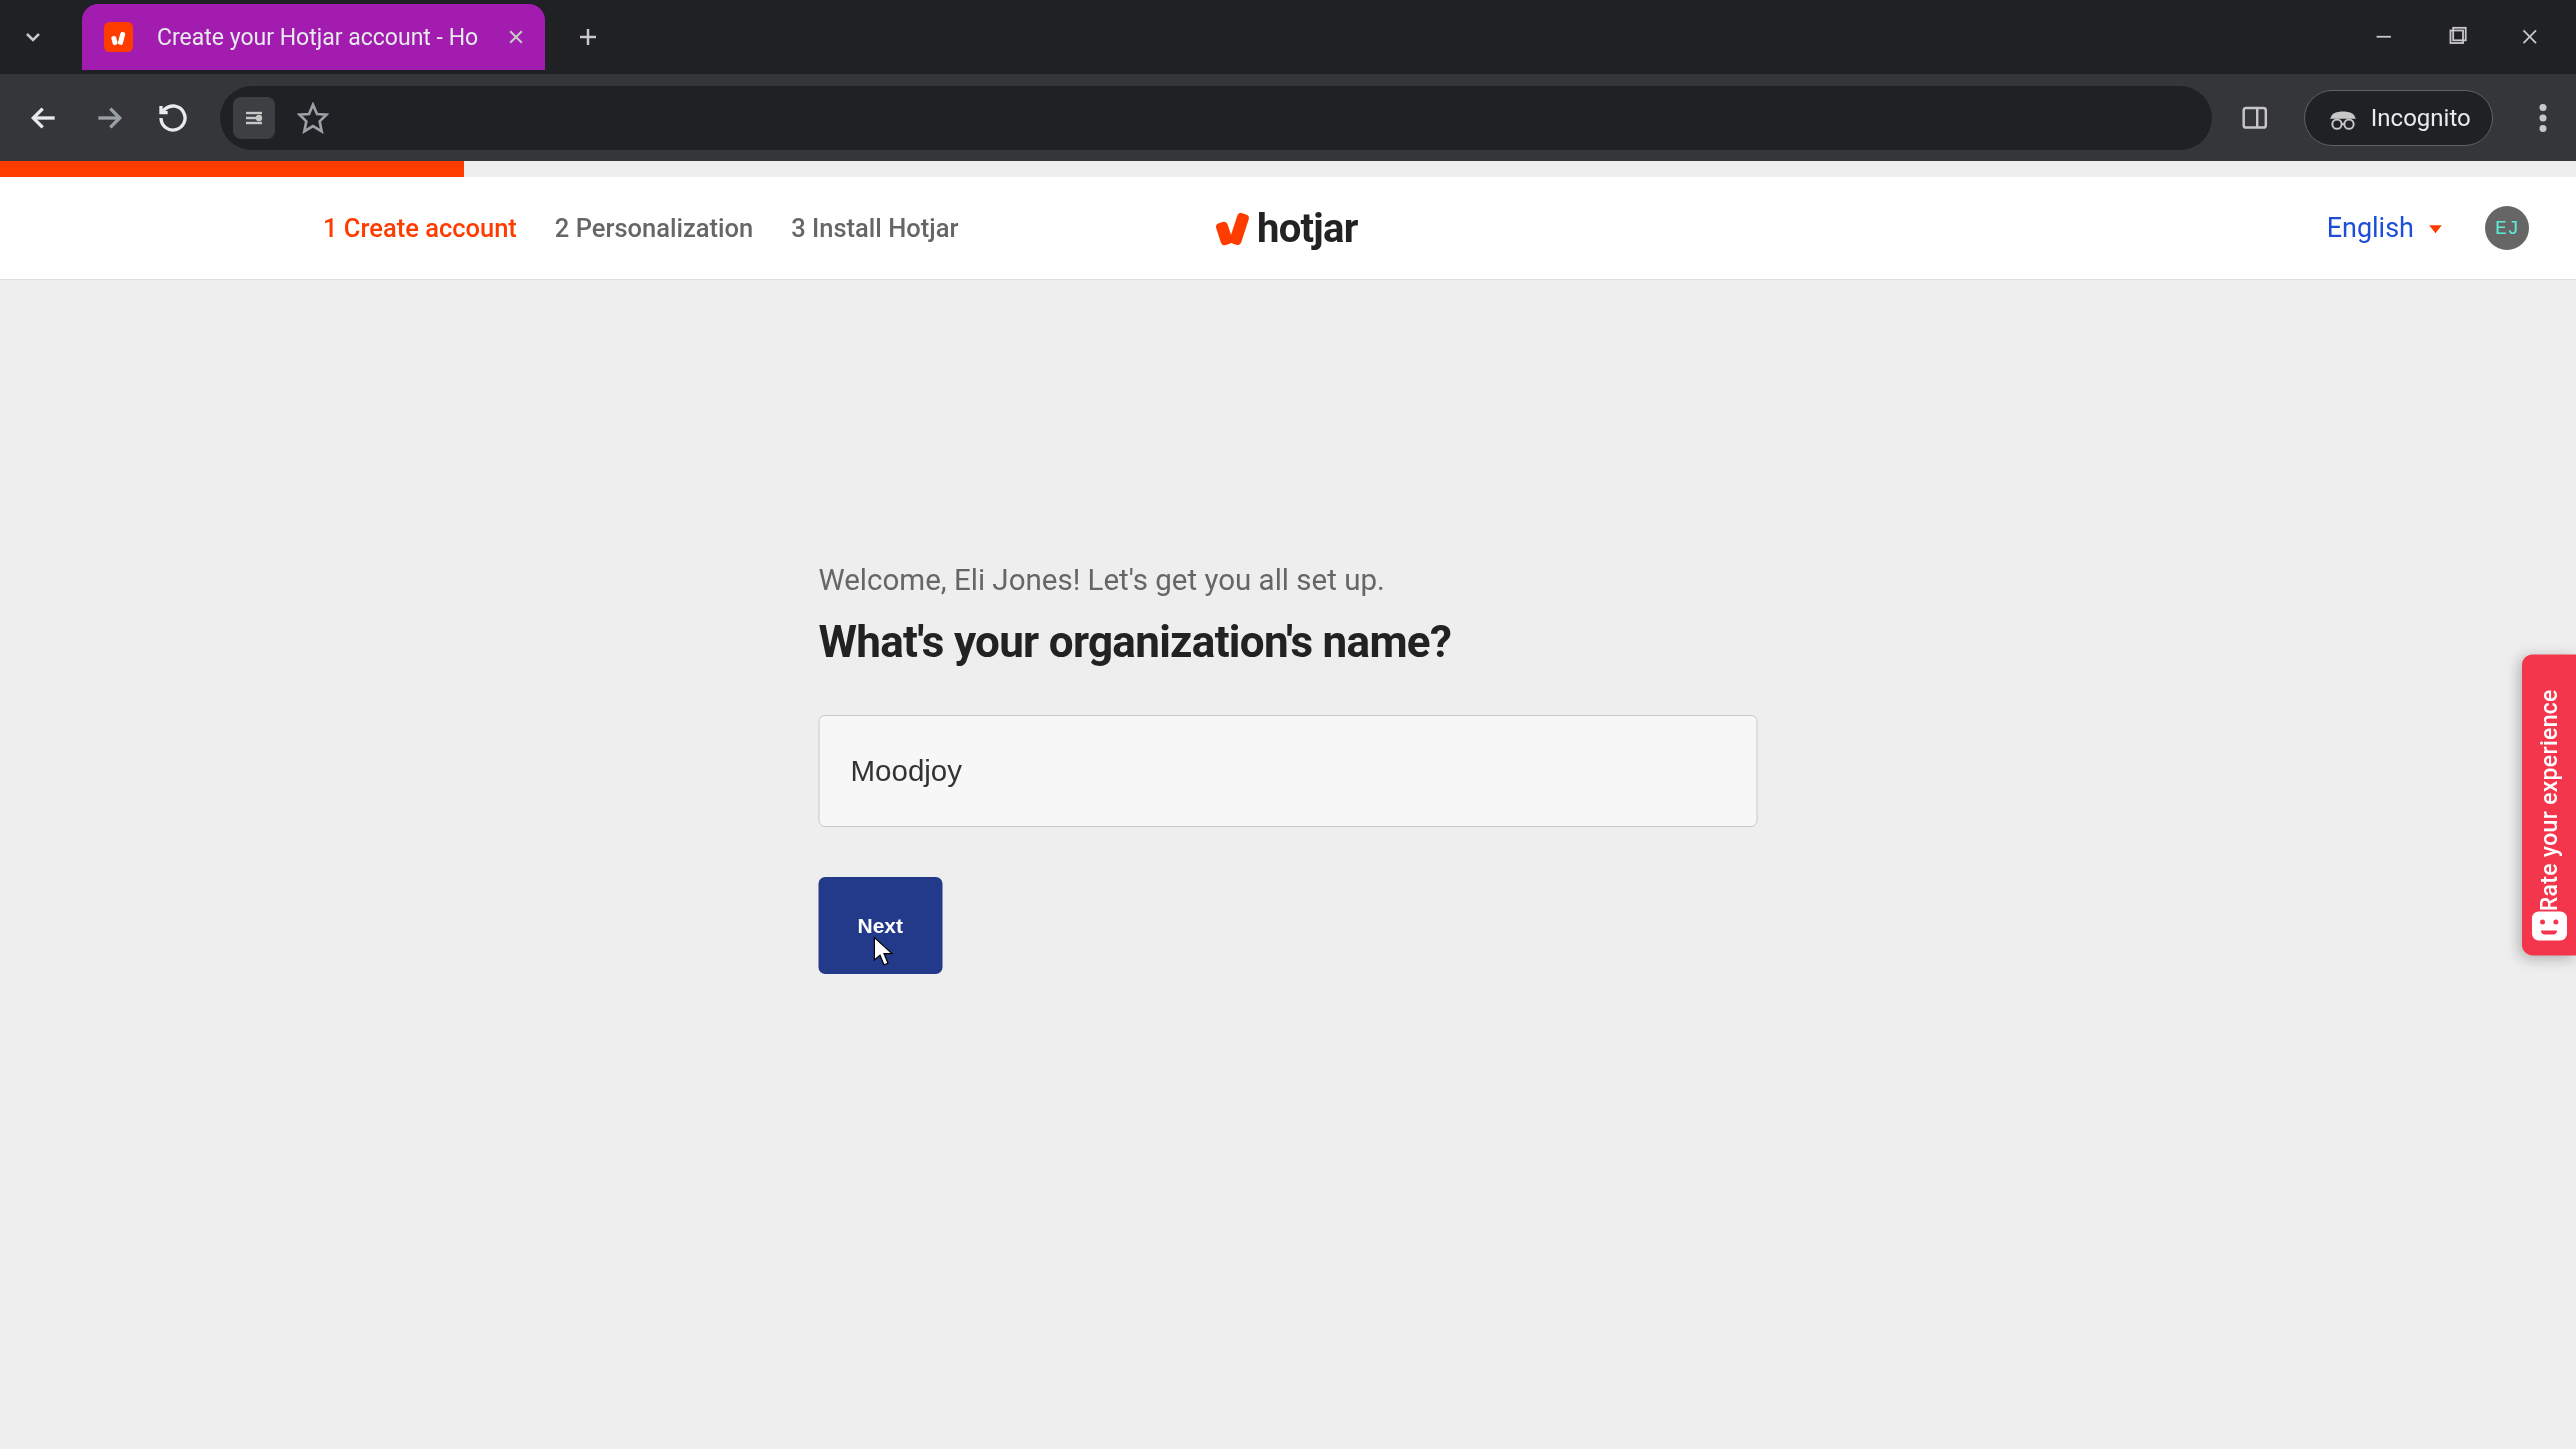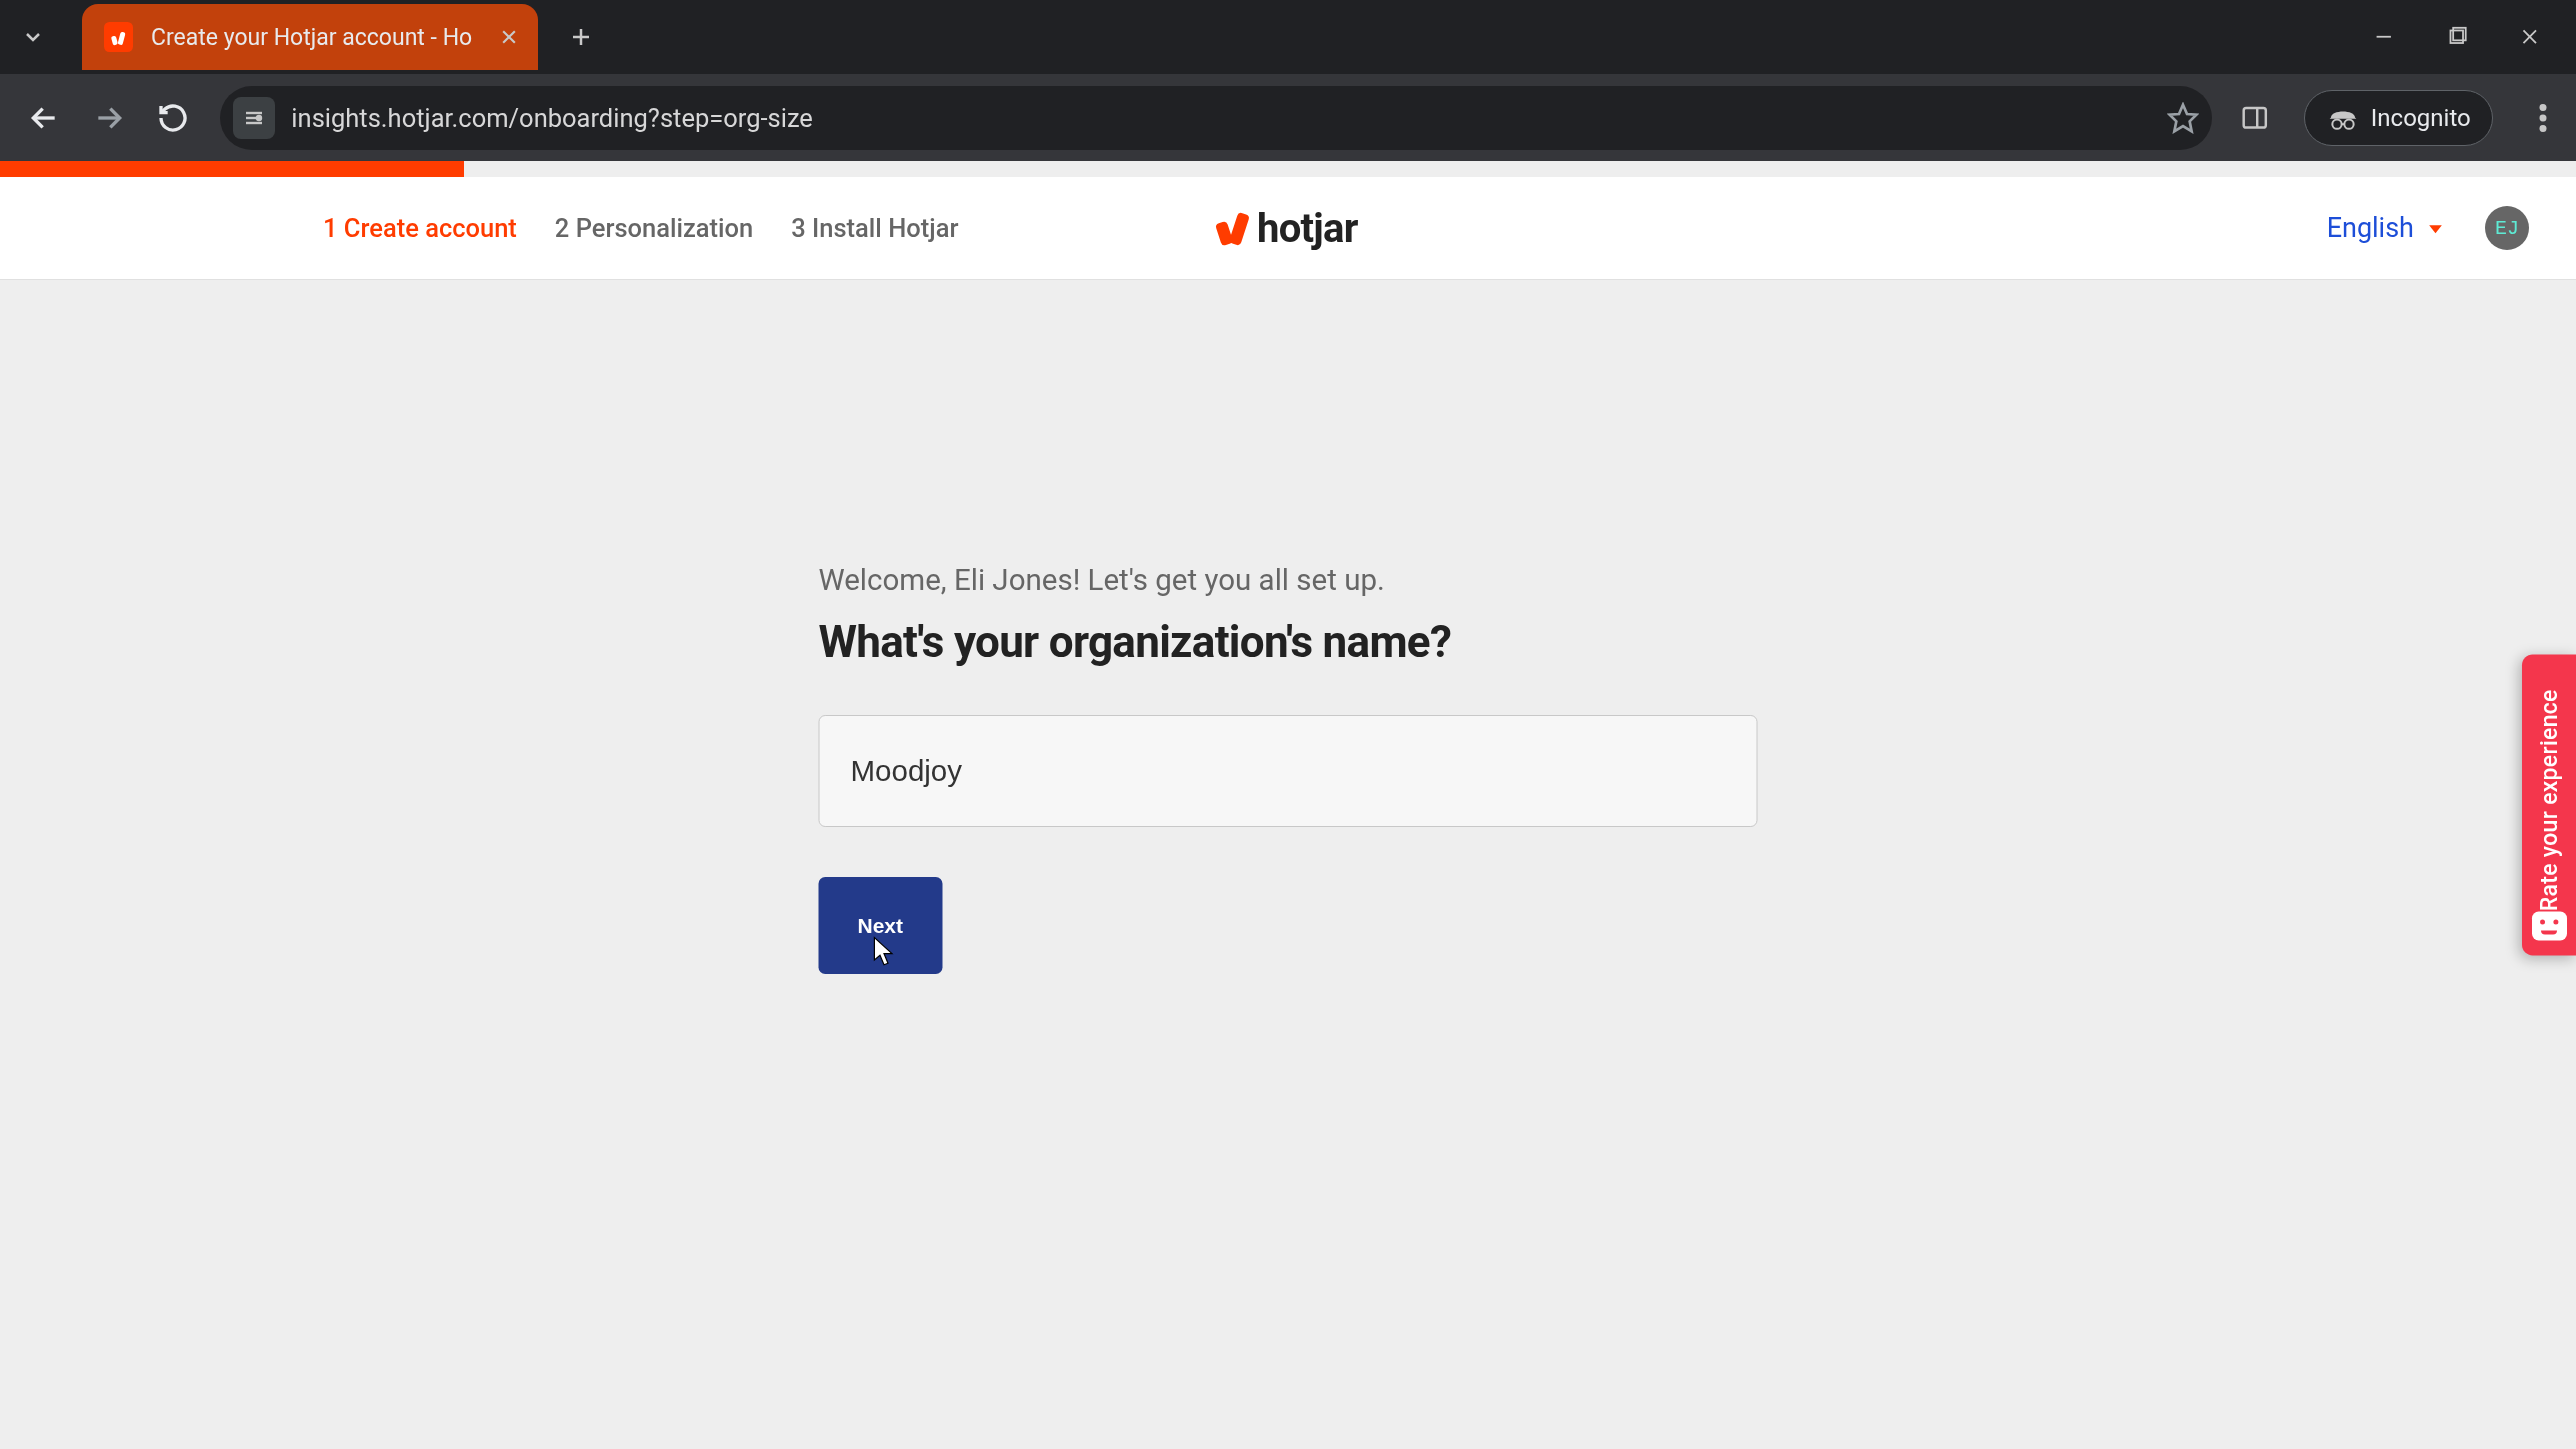--- a/index.html
+++ b/index.html
@@ -21,25 +21,25 @@
     padding-left: 0;
   }
   .tab-dropdown {
     width: 66px; height: 66px;
     display: flex; align-items: center; justify-content: center;
     color: #c9c9c9;
   }
   .tab-dropdown svg { width: 24px; height: 24px; }
   .tab {
     display: flex; align-items: center;
-    background: #c2410c;
+    background: #a21caf;
     height: 66px;
     border-radius: 16px 16px 0 0;
     padding: 0 16px 0 21.5px;
-    gap: 18px;
+    gap: 24px;
     min-width: 456px;
     position: relative;
     margin-left: 16px;
   }
   .tab-favicon {
     width: 29.5px; height: 29.5px;
     background: #ff3c00;
     border-radius: 5.4px;
     display: flex; align-items: center; justify-content: center;
   }
@@ -353,21 +353,20 @@
     </div>
     <div class="url-bar">
       <div class="site-chip">
         <svg viewBox="0 0 24 24" width="24" height="24" fill="none" stroke="currentColor" stroke-width="2.4">
             <line x1="4" y1="7" x2="20" y2="7"></line>
             <line x1="4" y1="12" x2="14" y2="12"></line>
             <line x1="4" y1="17" x2="20" y2="17"></line>
             <circle cx="17" cy="12" r="2" fill="currentColor"></circle>
           </svg>
       </div>
-      <div class="url-text">insights.hotjar.com/onboarding?step=org-size</div>
       <div class="star-btn">
         <svg viewBox="0 0 24 24" fill="none" stroke="currentColor" stroke-width="2">
             <polygon points="12 2 15 9 22 9.5 17 14.5 18.5 22 12 18 5.5 22 7 14.5 2 9.5 9 9"></polygon>
           </svg>
       </div>
     </div>
     <div class="toolbar-right">
       <div class="panel-icon">
         <svg viewBox="0 0 24 24" fill="none" stroke="currentColor" stroke-width="2">
             <rect x="3" y="4" width="18" height="16" rx="2"></rect>

